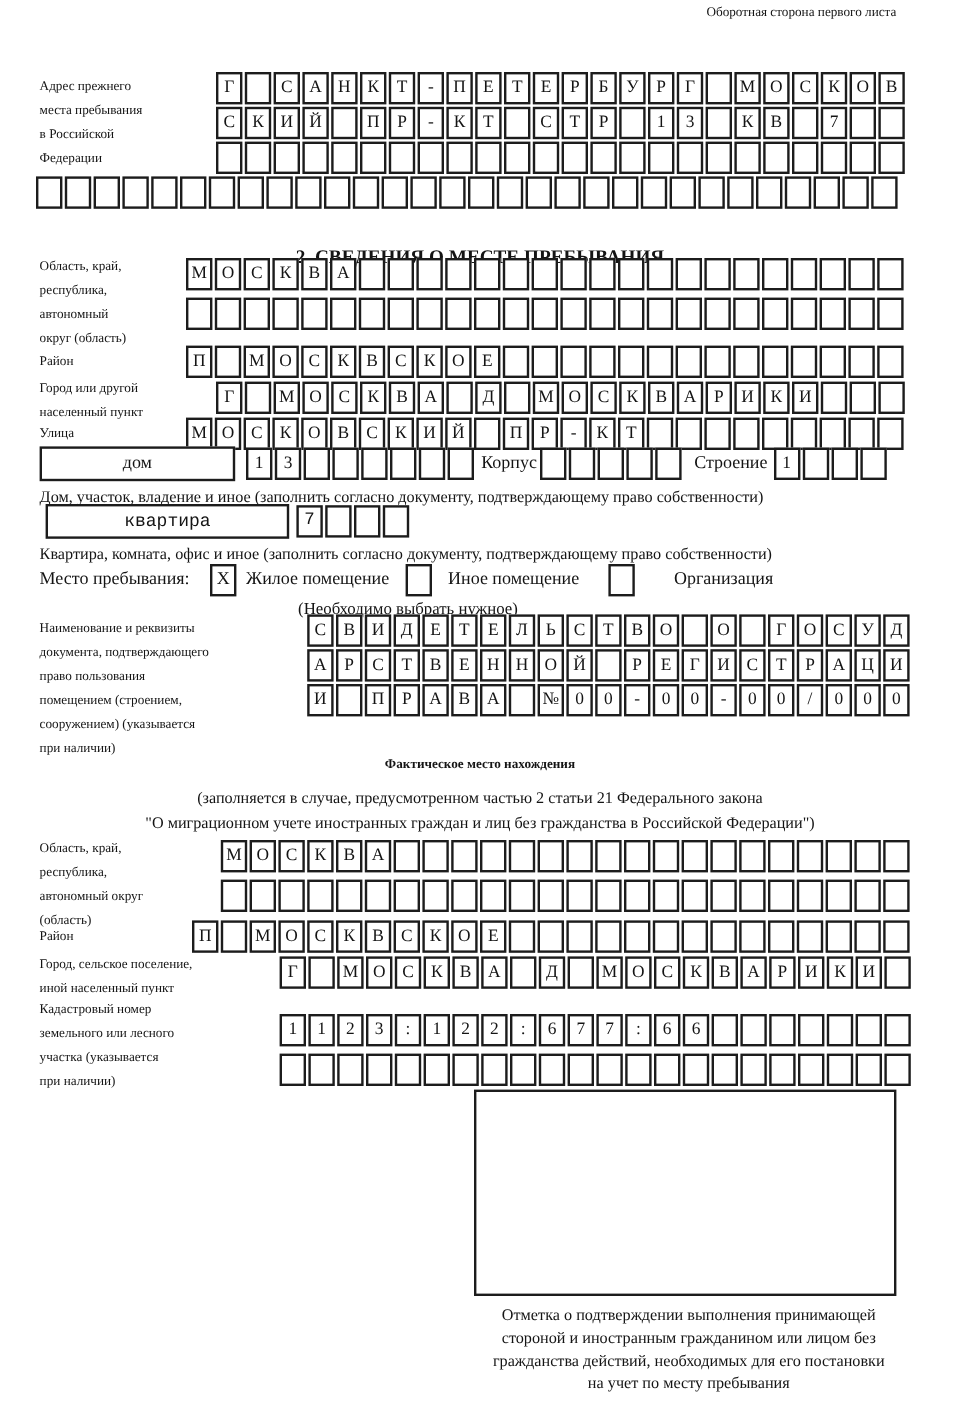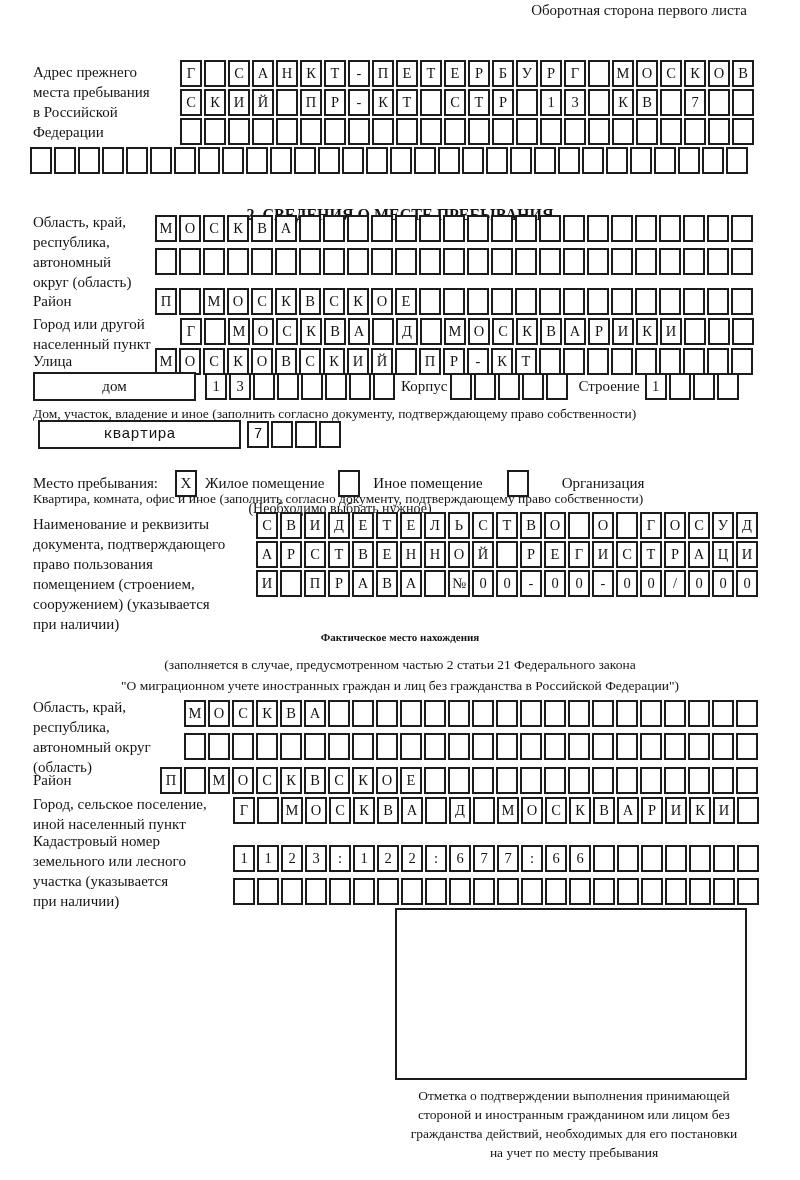--- a/index.html
+++ b/index.html
@@ -5,21 +5,21 @@
   * { margin:0; padding:0; box-sizing:border-box; }
   html,body { background:#ffffff; }
   body {
     width:800px; height:1180px;
     font-family:"Liberation Serif","DejaVu Serif",serif;
     color:#141414;
   }
   .page { position:relative; width:800px; height:1180px; overflow:hidden; background:#fff; }
   .abs { position:absolute; }
 
-  .lbl { font-size:15px; line-height:20px; white-space:pre-line; }
+  .lbl { font-size:11px; line-height:20px; white-space:pre-line; }
   .cap { font-size:13.5px; line-height:17px; }
   .center { text-align:center; }
   .bold { font-weight:bold; }
 
   .boxrow { display:flex; }
   .cb {
     flex:none; width:22px; height:27px; margin-right:2px;
     border:2px solid #1c1c1c; background:#fff;
     font-size:14.5px; line-height:23px; text-align:center;
   }
@@ -338,21 +338,21 @@
 
   <div class="abs" style="left:38px; top:420px; display:flex; align-items:flex-start;font-family:Liberation Mono, monospace;">
     <div class="wide-field" style="width:203px;">квартира</div>
     <div class="boxrow" style="margin-left:6px; margin-top:1px;">
         <span class="cb">7</span>
         <span class="cb"></span>
         <span class="cb"></span>
         <span class="cb"></span>
       </div>
   </div>
-  <div class="abs cap" style="left:33px; top:453px; width:740px;margin-top:37px;">Квартира, комната, офис и иное (заполнить согласно документу, подтверждающему право собственности)</div>
+  <div class="abs cap" style="left:33px; top:453px; width:740px;">Квартира, комната, офис и иное (заполнить согласно документу, подтверждающему право собственности)</div>
 
   <div class="abs" style="left:33px; top:470px; display:flex; align-items:flex-start;">
     <div class="inline-lbl" style="width:142px; padding-top:3px;">Место пребывания:</div>
     <div class="chk">X</div>
     <div class="inline-lbl" style="margin-left:8px; padding-top:3px;">Жилое помещение</div>
     <div class="chk" style="margin-left:14px;"></div>
     <div class="inline-lbl" style="margin-left:13px; padding-top:3px;">Иное помещение</div>
     <div class="chk" style="margin-left:24px;"></div>
     <div class="inline-lbl" style="margin-left:33px; padding-top:3px;">Организация</div>
   </div>

